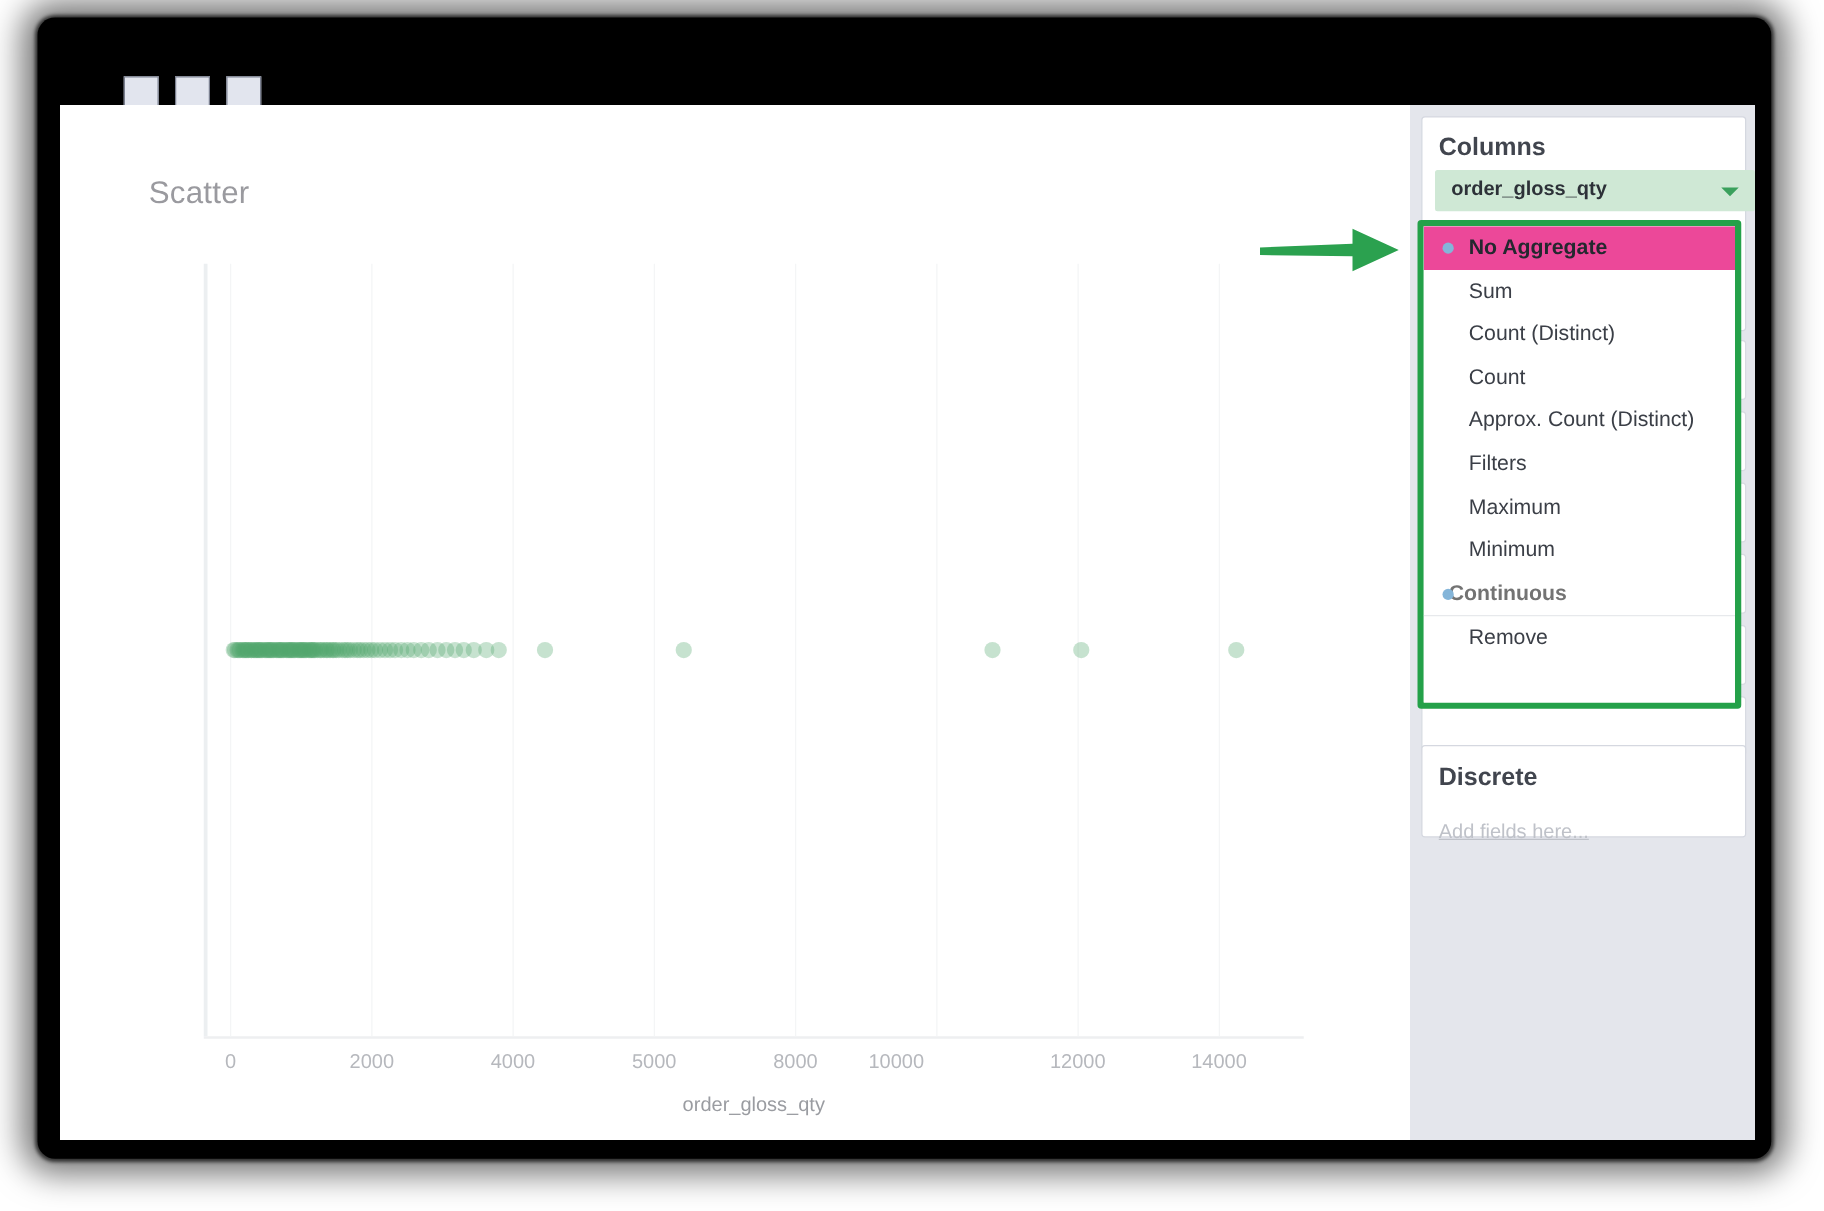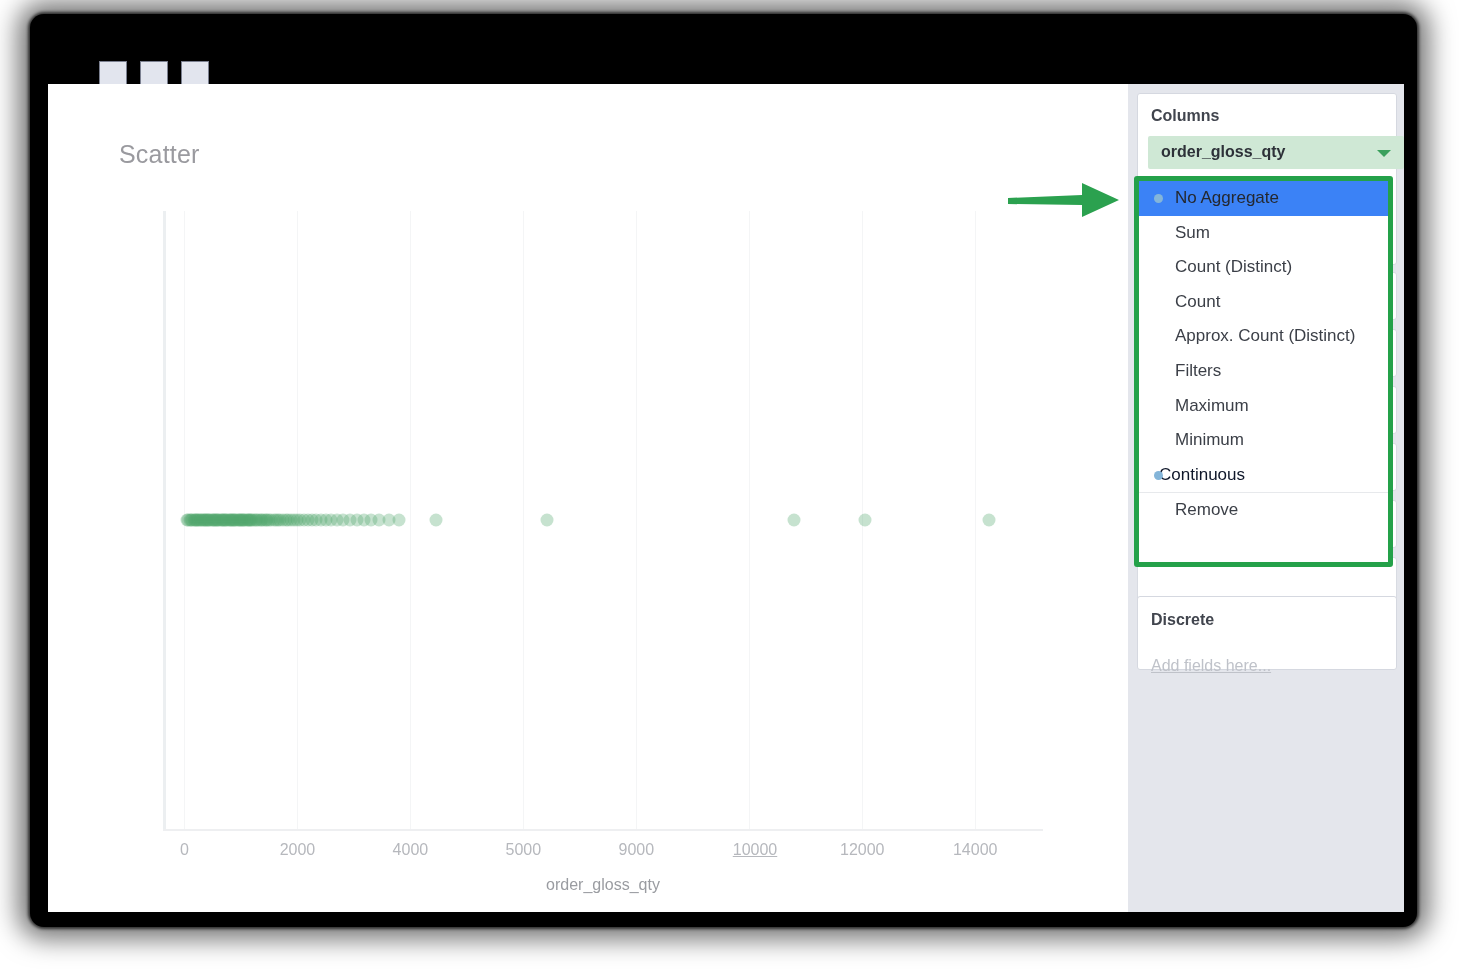--- a/index.html
+++ b/index.html
@@ -70,21 +70,21 @@
   }
   .panel-card{
     position:absolute;left:9px;width:258px;background:#fff;
     border:1px solid #d5d8e0;border-radius:3px;
   }
   .ghost-card{
     position:absolute;left:9px;width:258px;height:46px;background:#fff;
     border:1px solid #d8dbe2;border-radius:3px;
   }
   .panel-title{
-    position:absolute;font-size:16px;font-weight:bold;color:#41454e;
+    position:absolute;font-size:20px;font-weight:bold;color:#41454e;
   }
   .shelf-chip{
     position:absolute;left:10px;width:256px;height:33px;
     background:#cfe8d5;border-radius:2px;
   }
   .shelf-chip .chip-label{
     position:absolute;left:13px;top:7px;font-size:16px;font-weight:bold;color:#2d3138;
   }
   .chip-caret{
     position:absolute;right:13px;top:14px;width:0;height:0;
@@ -103,22 +103,22 @@
   }
   .menu{
     position:absolute;left:1139px;top:181px;width:249px;height:381px;
     background:#fff;overflow:hidden;
   }
   .menu-item{
     position:relative;height:34.6px;line-height:34.6px;
     font-size:17px;color:#3b3f47;padding-left:36px;white-space:nowrap;
     box-sizing:border-box;
   }
-  .menu-item.selected{background:#3b82f6;font-weight:normal;color:#24282f;}
-  .menu-item.current{font-weight:normal;color:#0f172a;padding-left:20px;}
+  .menu-item.selected{background:#ec4899;font-weight:bold;color:#24282f;}
+  .menu-item.current{font-weight:bold;color:#737373;padding-left:20px;}
   .menu-item.sep-top{border-top:1px solid #e7e9ec;}
   .menu-dot{
     position:absolute;left:15px;top:50%;margin-top:-4px;
     width:9px;height:9px;border-radius:50%;background:#84b5d9;
   }
 
   
   .arrow{position:absolute;left:1006px;top:178px;width:116px;height:44px;}
 </style>
 </head>
@@ -146,23 +146,23 @@
           <div class="plot-bottomline"></div>
         <div class="gridline" style="left: 21.4634px;"></div>
             <div class="tick-label" style="left: 21.4634px;">0</div>
             <div class="gridline" style="left: 134.429px;"></div>
             <div class="tick-label" style="left: 134.429px;">2000</div>
             <div class="gridline" style="left: 247.394px;"></div>
             <div class="tick-label" style="left: 247.394px;">4000</div>
             <div class="gridline" style="left: 360.359px;"></div>
             <div class="tick-label" style="left: 360.359px;">5000</div>
             <div class="gridline" style="left: 473.325px;"></div>
-            <div class="tick-label" style="left: 473.325px;">9000</div>
+            <div class="tick-label" style="left: 473.325px;">8000</div>
             <div class="gridline" style="left: 586.29px;"></div>
-            <div class="tick-label" style="left: 592px; text-decoration: underline;">10000</div>
+            <div class="tick-label" style="left: 554px;">10000</div>
             <div class="gridline" style="left: 699.255px;"></div>
             <div class="tick-label" style="left: 699.255px;">12000</div>
             <div class="gridline" style="left: 812.221px;"></div>
             <div class="tick-label" style="left: 812.221px;">14000</div>
             <div class="x-axis-title">order_gloss_qty</div>
             <div class="dot" style="left: 23.7227px; top: 309px; width: 13px; height: 13px; background: rgb(83, 167, 108); opacity: 0.33;"></div>
             <div class="dot" style="left: 25.4172px; top: 309px; width: 13px; height: 13px; background: rgb(83, 167, 108); opacity: 0.33;"></div>
             <div class="dot" style="left: 26.8293px; top: 309px; width: 13px; height: 13px; background: rgb(83, 167, 108); opacity: 0.33;"></div>
             <div class="dot" style="left: 28.2413px; top: 309px; width: 13px; height: 13px; background: rgb(83, 167, 108); opacity: 0.33;"></div>
             <div class="dot" style="left: 29.371px; top: 309px; width: 13px; height: 13px; background: rgb(83, 167, 108); opacity: 0.33;"></div>

